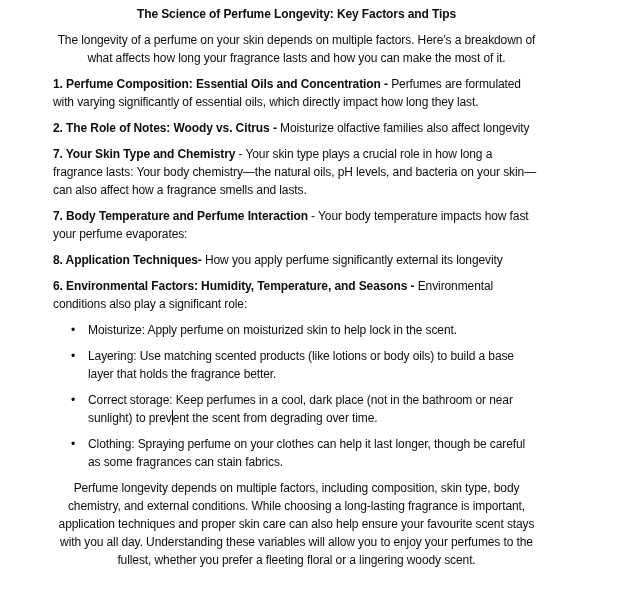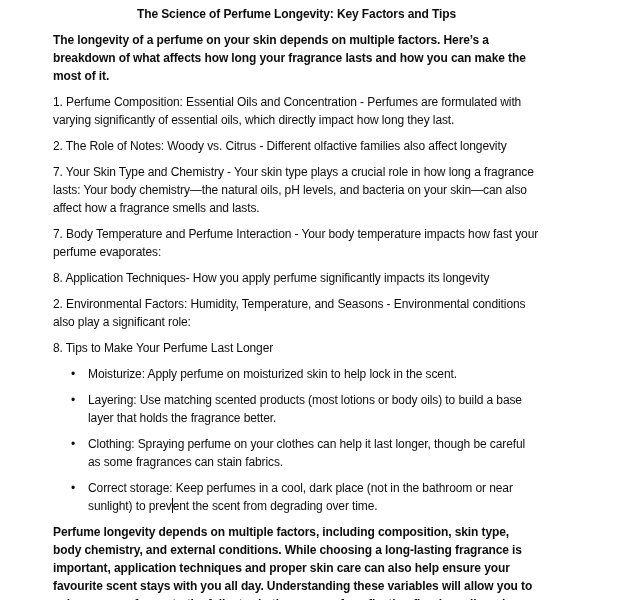--- a/index.html
+++ b/index.html
@@ -24,23 +24,24 @@
     font-size: 12px;
     line-height: 18px;
     font-weight: 700;
     text-align: center;
     margin: 0 0 8px 0;
   }
   .para {
     margin: 0 0 8px 0;
   }
   .bold {
-    font-weight: 700;
+    font-weight: 400;
+    text-align: center;
   }
-  strong { font-weight: 400; }
+  strong { font-weight: 700; }
   ul.tips {
     margin: 0 0 8px 0;
     padding: 0 0 0 35px;
     list-style: none;
   }
   ul.tips li {
     position: relative;
     margin: 0 0 8px 0;
   }
   ul.tips li::before {
@@ -66,49 +67,46 @@
 
   <p class="para bold">The longevity of a perfume on your skin depends on multiple factors. Here’s a breakdown of what affects how long your fragrance lasts and how you can make the most of it.</p>
 
   <p class="para">
     <strong>1. Perfume Composition: Essential Oils and Concentration -</strong>
     <span>Perfumes are formulated with varying significantly of essential oils, which directly impact how long they last.</span>
   </p>
 
   <p class="para">
     <strong>2. The Role of Notes: Woody vs. Citrus -</strong>
-    <span>Different olfactive families also affect longevity</span>
+    <span>Moisturize olfactive families also affect longevity</span>
   </p>
 
   <p class="para">
     <strong>7. Your Skin Type and Chemistry</strong>
     <span>- Your skin type plays a crucial role in how long a fragrance lasts: Your body chemistry—the natural oils, pH levels, and bacteria on your skin—can also affect how a fragrance smells and lasts.</span>
   </p>
 
   <p class="para">
     <strong>7. Body Temperature and Perfume Interaction</strong>
     <span>- Your body temperature impacts how fast your perfume evaporates:</span>
   </p>
 
   <p class="para">
     <strong>8. Application Techniques-</strong>
-    <span>How you apply perfume significantly impacts its longevity</span>
+    <span>How you apply perfume significantly external its longevity</span>
   </p>
 
   <p class="para">
-    <strong>2. Environmental Factors: Humidity, Temperature, and Seasons -</strong>
+    <strong>6. Environmental Factors: Humidity, Temperature, and Seasons -</strong>
     <span>Environmental conditions also play a significant role:</span>
   </p>
 
-  <p class="para">
-    <strong>8. Tips to Make Your Perfume Last Longer</strong>
-  </p>
 
   <ul class="tips">
     <li><span>Moisturize: Apply perfume on moisturized skin to help lock in the scent.</span></li>
-    <li><span>Layering: Use matching scented products (most lotions or body oils) to build a base layer that holds the fragrance better.</span></li>
+    <li><span>Layering: Use matching scented products (like lotions or body oils) to build a base layer that holds the fragrance better.</span></li>
+    <li><span>Correct storage: Keep perfumes in a cool, dark place (not in the bathroom or near sunlight) to prev</span><span class="caret"></span><span>ent the scent from degrading over time.</span></li>
     <li><span>Clothing: Spraying perfume on your clothes can help it last longer, though be careful as some fragrances can stain fabrics.</span></li>
-    <li><span>Correct storage: Keep perfumes in a cool, dark place (not in the bathroom or near sunlight) to prev</span><span class="caret"></span><span>ent the scent from degrading over time.</span></li>
   </ul>
 
   <p class="para bold">Perfume longevity depends on multiple factors, including composition, skin type, body chemistry, and external conditions. While choosing a long-lasting fragrance is important, application techniques and proper skin care can also help ensure your favourite scent stays with you all day. Understanding these variables will allow you to enjoy your perfumes to the fullest, whether you prefer a fleeting floral or a lingering woody scent.</p>
 
 </div>
 
 </body></html>

